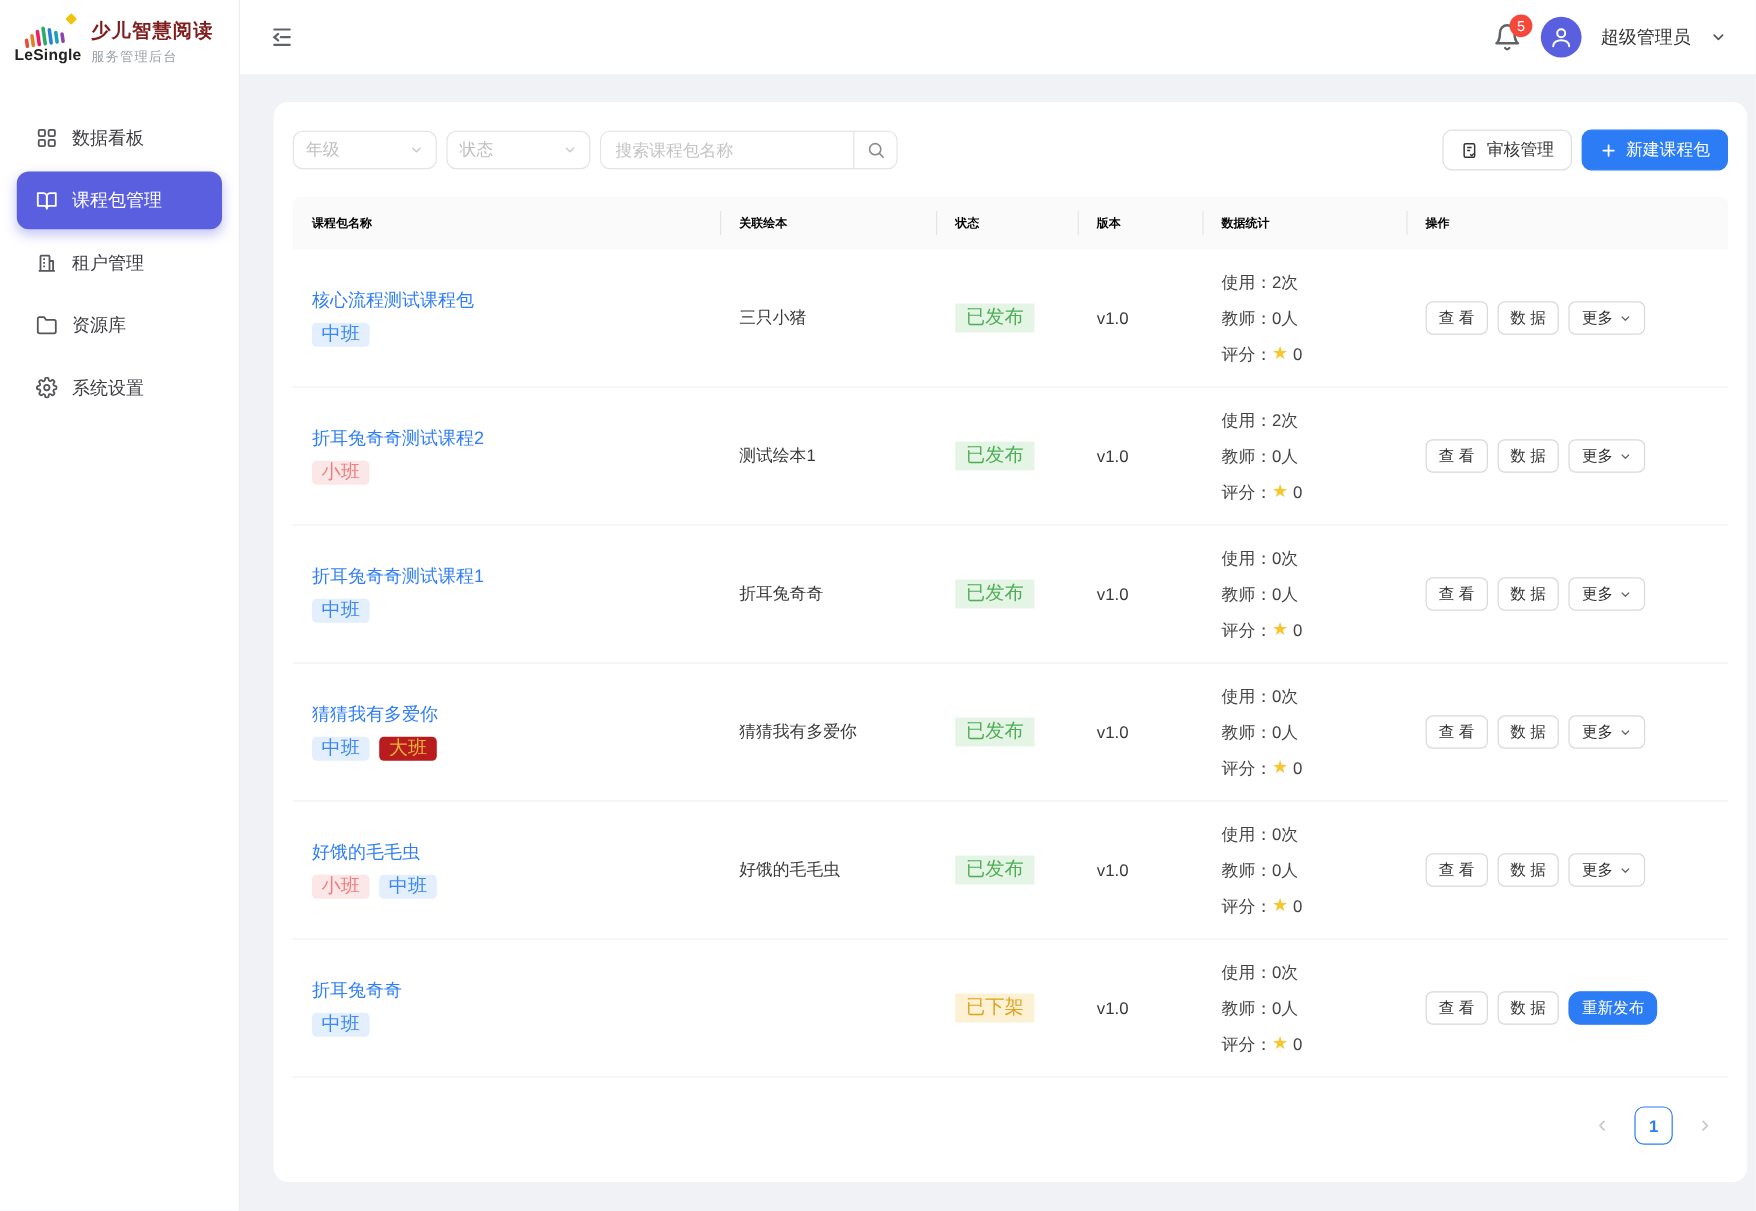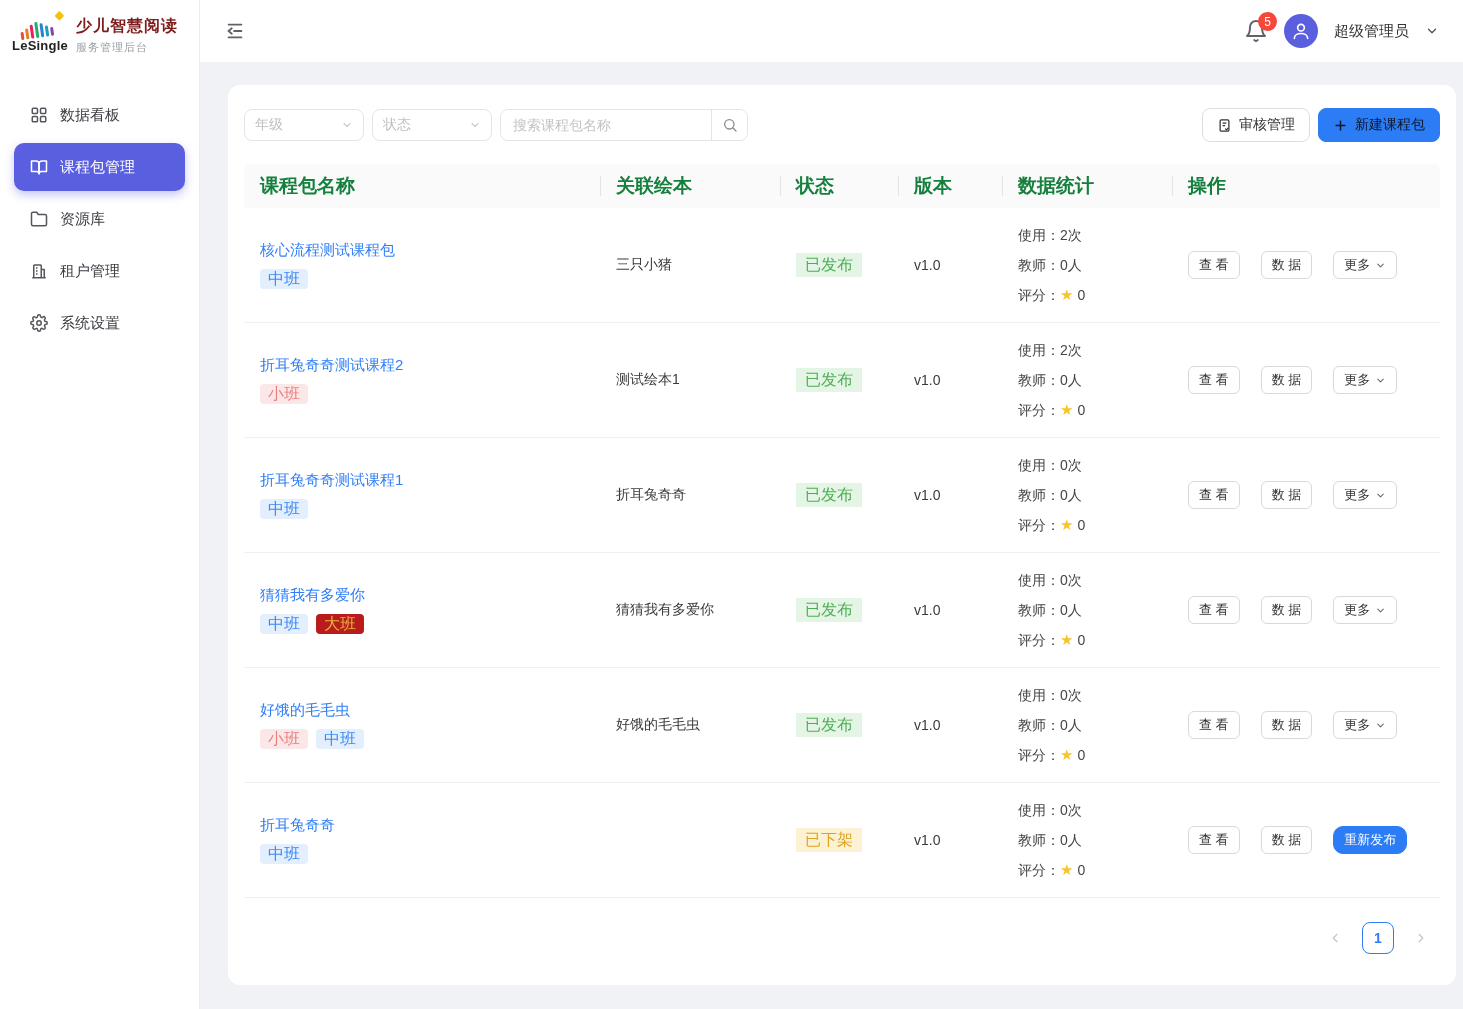--- a/index.html
+++ b/index.html
@@ -42,41 +42,41 @@
   .toolbar { display:flex; align-items:center; gap:8px; }
   .select { width:120px; height:32px; border:1px solid #e3e4e8; border-radius:8px; display:flex; align-items:center; justify-content:space-between; padding:0 10px; color:#bfbfbf; font-size:14px; cursor:pointer; background:#fff; }
   .select .caret { width:12px; height:12px; color:#c8c8c8; }
   .search-group { width:248px; height:32px; border:1px solid #e3e4e8; border-radius:8px; display:flex; align-items:stretch; overflow:hidden; background:#fff; }
   .search-group input { flex:1; border:none; outline:none; padding:0 12px; font-size:14px; color:#0f766e; }
   .search-group input::placeholder { color:#c4c4c4; }
   .search-btn { width:36px; display:flex; align-items:center; justify-content:center; border-left:1px solid #e3e4e8; color:#8c8c8c; cursor:pointer; background:#fff; }
   .toolbar-spacer { flex:1; }
   .btn { height:34px; border-radius:8px; display:inline-flex; align-items:center; gap:7px; padding:0 14px; font-size:14px; cursor:pointer; border:1px solid #dcdee2; background:#fff; color:#333; }
   .btn .b-icon { width:15px; height:15px; }
-  .btn-primary { background:#2b7cf5; border-color:#2b7cf5; color:#0f172a; }
+  .btn-primary { background:#2b7cf5; border-color:#2b7cf5; color:#ffffff; }
 
   
   .table { margin-top:22px; }
   .t-head { display:grid; grid-template-columns:356px 180px 118px 104px 170px 1fr; height:44px; background:#fafafa; border-radius:6px 6px 0 0; align-items:center; }
-  .t-head .th { position:relative; padding-left:16px; font-size:19px; font-weight:bold; color:#15803d; }
+  .t-head .th { position:relative; padding-left:16px; font-size:10px; font-weight:bold; color:#000000; }
   .t-head .th + .th::before { content:""; position:absolute; left:0; top:50%; transform:translateY(-50%); width:1px; height:20px; background:#e4e4e4; }
   .t-row { display:grid; grid-template-columns:356px 180px 118px 104px 170px 1fr; height:115px; align-items:center; border-bottom:1px solid #f0f0f0; }
   .t-cell { padding-left:16px; font-size:14px; color:#3a3a3a; }
   .pkg-link { color:#2f7ef7; font-size:15px; text-decoration:none; cursor:pointer; display:inline-block; }
   .tag-row { margin-top:9px; display:flex; gap:8px; }
   .tag { font-size:16px; line-height:18px; padding:1px 8px; border-radius:4px; }
   .tag-blue { background:#e3effd; color:#3b87f7; }
   .tag-red { background:#fbe7e7; color:#ee7e7e; }
   .tag-yellow { background:#b91c1c; color:#e8b33c; }
   .status-tag { display:inline-block; font-size:16px; line-height:20px; padding:2px 9px; border-radius:0; }
   .st-green { background:#e4f5e6; color:#4fae55; }
   .st-yellow { background:#fcf1d2; color:#dfa323; }
   .stat-line { line-height:30px; font-size:14px; color:#444; display:flex; align-items:center;text-align:right; }
   .star { color:#f8c52c; font-size:15px; margin-right:4px; }
-  .actions { display:flex; gap:21px; align-items:flex-end; }
+  .actions { display:flex; gap:8px; align-items:flex-end; }
   .row-btn { height:28px; border:1px solid #d9d9d9; background:#fff; border-radius:6px; padding:0 10px; font-size:13px; color:#333; cursor:pointer; display:inline-flex; align-items:center; gap:5px; font-family:inherit; }
   .row-btn .caret { width:11px; height:11px; color:#666; }
   .row-btn.primary { background:#2b7cf5; border-color:#2b7cf5; color:#fff;border-radius:10px; }
 
   
   .pagination { display:flex; justify-content:flex-end; align-items:center; gap:20px; padding:24px 12px 0 0; }
   .pg-arrow { width:14px; height:14px; color:#c4c7cc; cursor:pointer; }
   .pg-num { width:32px; height:32px; border:1px solid #2e7cf6; color:#2e7cf6; border-radius:8px; background:#fff; font-size:14px; font-weight:bold; display:flex; align-items:center; justify-content:center; cursor:pointer; }
 </style>
 </head>
@@ -122,35 +122,35 @@
         <svg viewBox="0 0 24 24" fill="none" stroke="currentColor" stroke-width="2" stroke-linejoin="round">
             <path d="M2 4h6a4 4 0 0 1 4 4v13a3 3 0 0 0-3-3H2z"></path>
             <path d="M22 4h-6a4 4 0 0 0-4 4v13a3 3 0 0 1 3-3h7z"></path>
           </svg>
       </span>
       <span>课程包管理</span>
     </div>
     <div class="menu-item">
       <span class="mi-icon">
         <svg viewBox="0 0 24 24" fill="none" stroke="currentColor" stroke-width="2" stroke-linejoin="round">
-            <path d="M22 19a2 2 0 0 1-2 2H4a2 2 0 0 1-2-2V5a2 2 0 0 1 2-2h5l2 3h9a2 2 0 0 1 2 2z"></path>
-          </svg>
-      </span>
-      <span>资源库</span>
-    </div>
-    <div class="menu-item">
-      <span class="mi-icon">
-        <svg viewBox="0 0 24 24" fill="none" stroke="currentColor" stroke-width="2" stroke-linejoin="round">
             <path d="M3 21h18"></path>
             <path d="M5 21V5a1 1 0 0 1 1-1h8a1 1 0 0 1 1 1v16"></path>
             <path d="M15 10h4v11"></path>
             <path d="M8 8h2M8 12h2M8 16h2"></path>
           </svg>
       </span>
       <span>租户管理</span>
+    </div>
+    <div class="menu-item">
+      <span class="mi-icon">
+        <svg viewBox="0 0 24 24" fill="none" stroke="currentColor" stroke-width="2" stroke-linejoin="round">
+            <path d="M22 19a2 2 0 0 1-2 2H4a2 2 0 0 1-2-2V5a2 2 0 0 1 2-2h5l2 3h9a2 2 0 0 1 2 2z"></path>
+          </svg>
+      </span>
+      <span>资源库</span>
     </div>
     <div class="menu-item">
       <span class="mi-icon">
         <svg viewBox="0 0 24 24" fill="none" stroke="currentColor" stroke-width="2" stroke-linejoin="round">
             <circle cx="12" cy="12" r="3"></circle>
             <path d="M19.4 15a1.65 1.65 0 0 0 .33 1.82l.06.06a2 2 0 0 1-2.83 2.83l-.06-.06a1.65 1.65 0 0 0-1.82-.33 1.65 1.65 0 0 0-1 1.51V21a2 2 0 0 1-4 0v-.09a1.65 1.65 0 0 0-1-1.51 1.65 1.65 0 0 0-1.82.33l-.06.06a2 2 0 0 1-2.83-2.83l.06-.06a1.65 1.65 0 0 0 .33-1.82 1.65 1.65 0 0 0-1.51-1H3a2 2 0 0 1 0-4h.09a1.65 1.65 0 0 0 1.51-1 1.65 1.65 0 0 0-.33-1.82l-.06-.06a2 2 0 0 1 2.83-2.83l.06.06a1.65 1.65 0 0 0 1.82.33h.08a1.65 1.65 0 0 0 1-1.51V3a2 2 0 0 1 4 0v.09a1.65 1.65 0 0 0 1 1.51h.08a1.65 1.65 0 0 0 1.82-.33l.06-.06a2 2 0 0 1 2.83 2.83l-.06.06a1.65 1.65 0 0 0-.33 1.82v.08a1.65 1.65 0 0 0 1.51 1H21a2 2 0 0 1 0 4h-.09a1.65 1.65 0 0 0-1.51 1z"></path>
           </svg>
       </span>
       <span>系统设置</span>
     </div>

